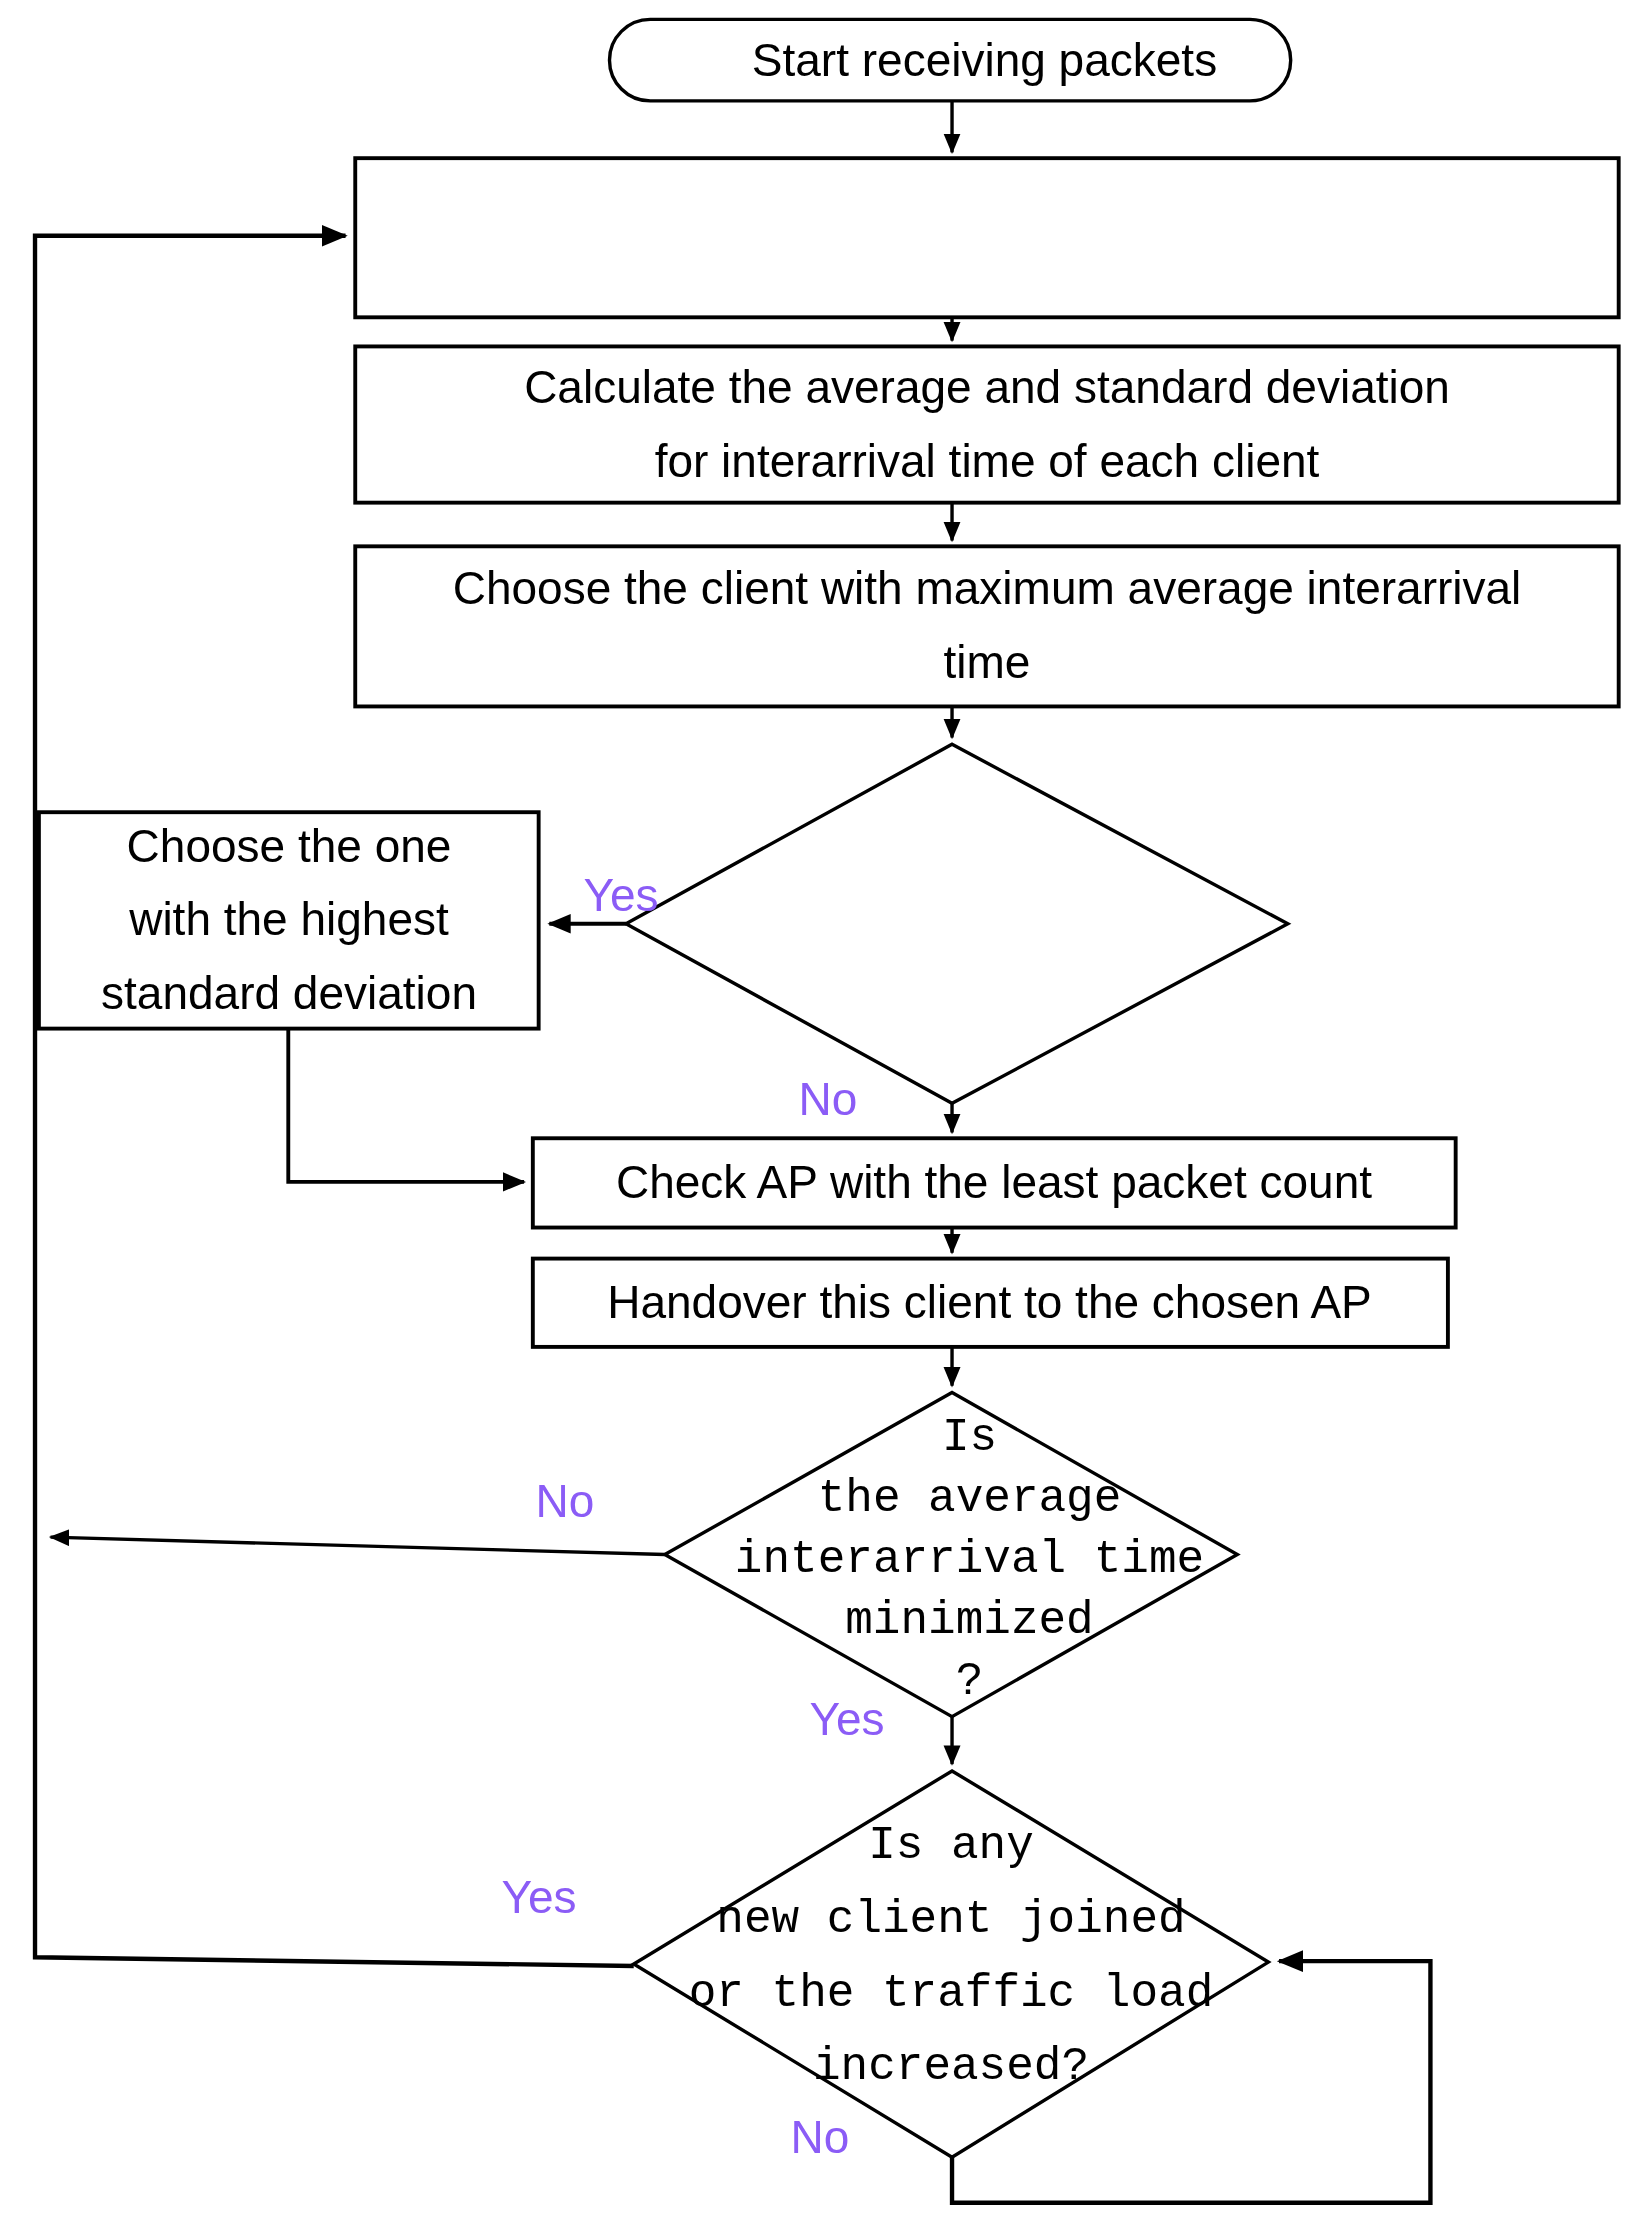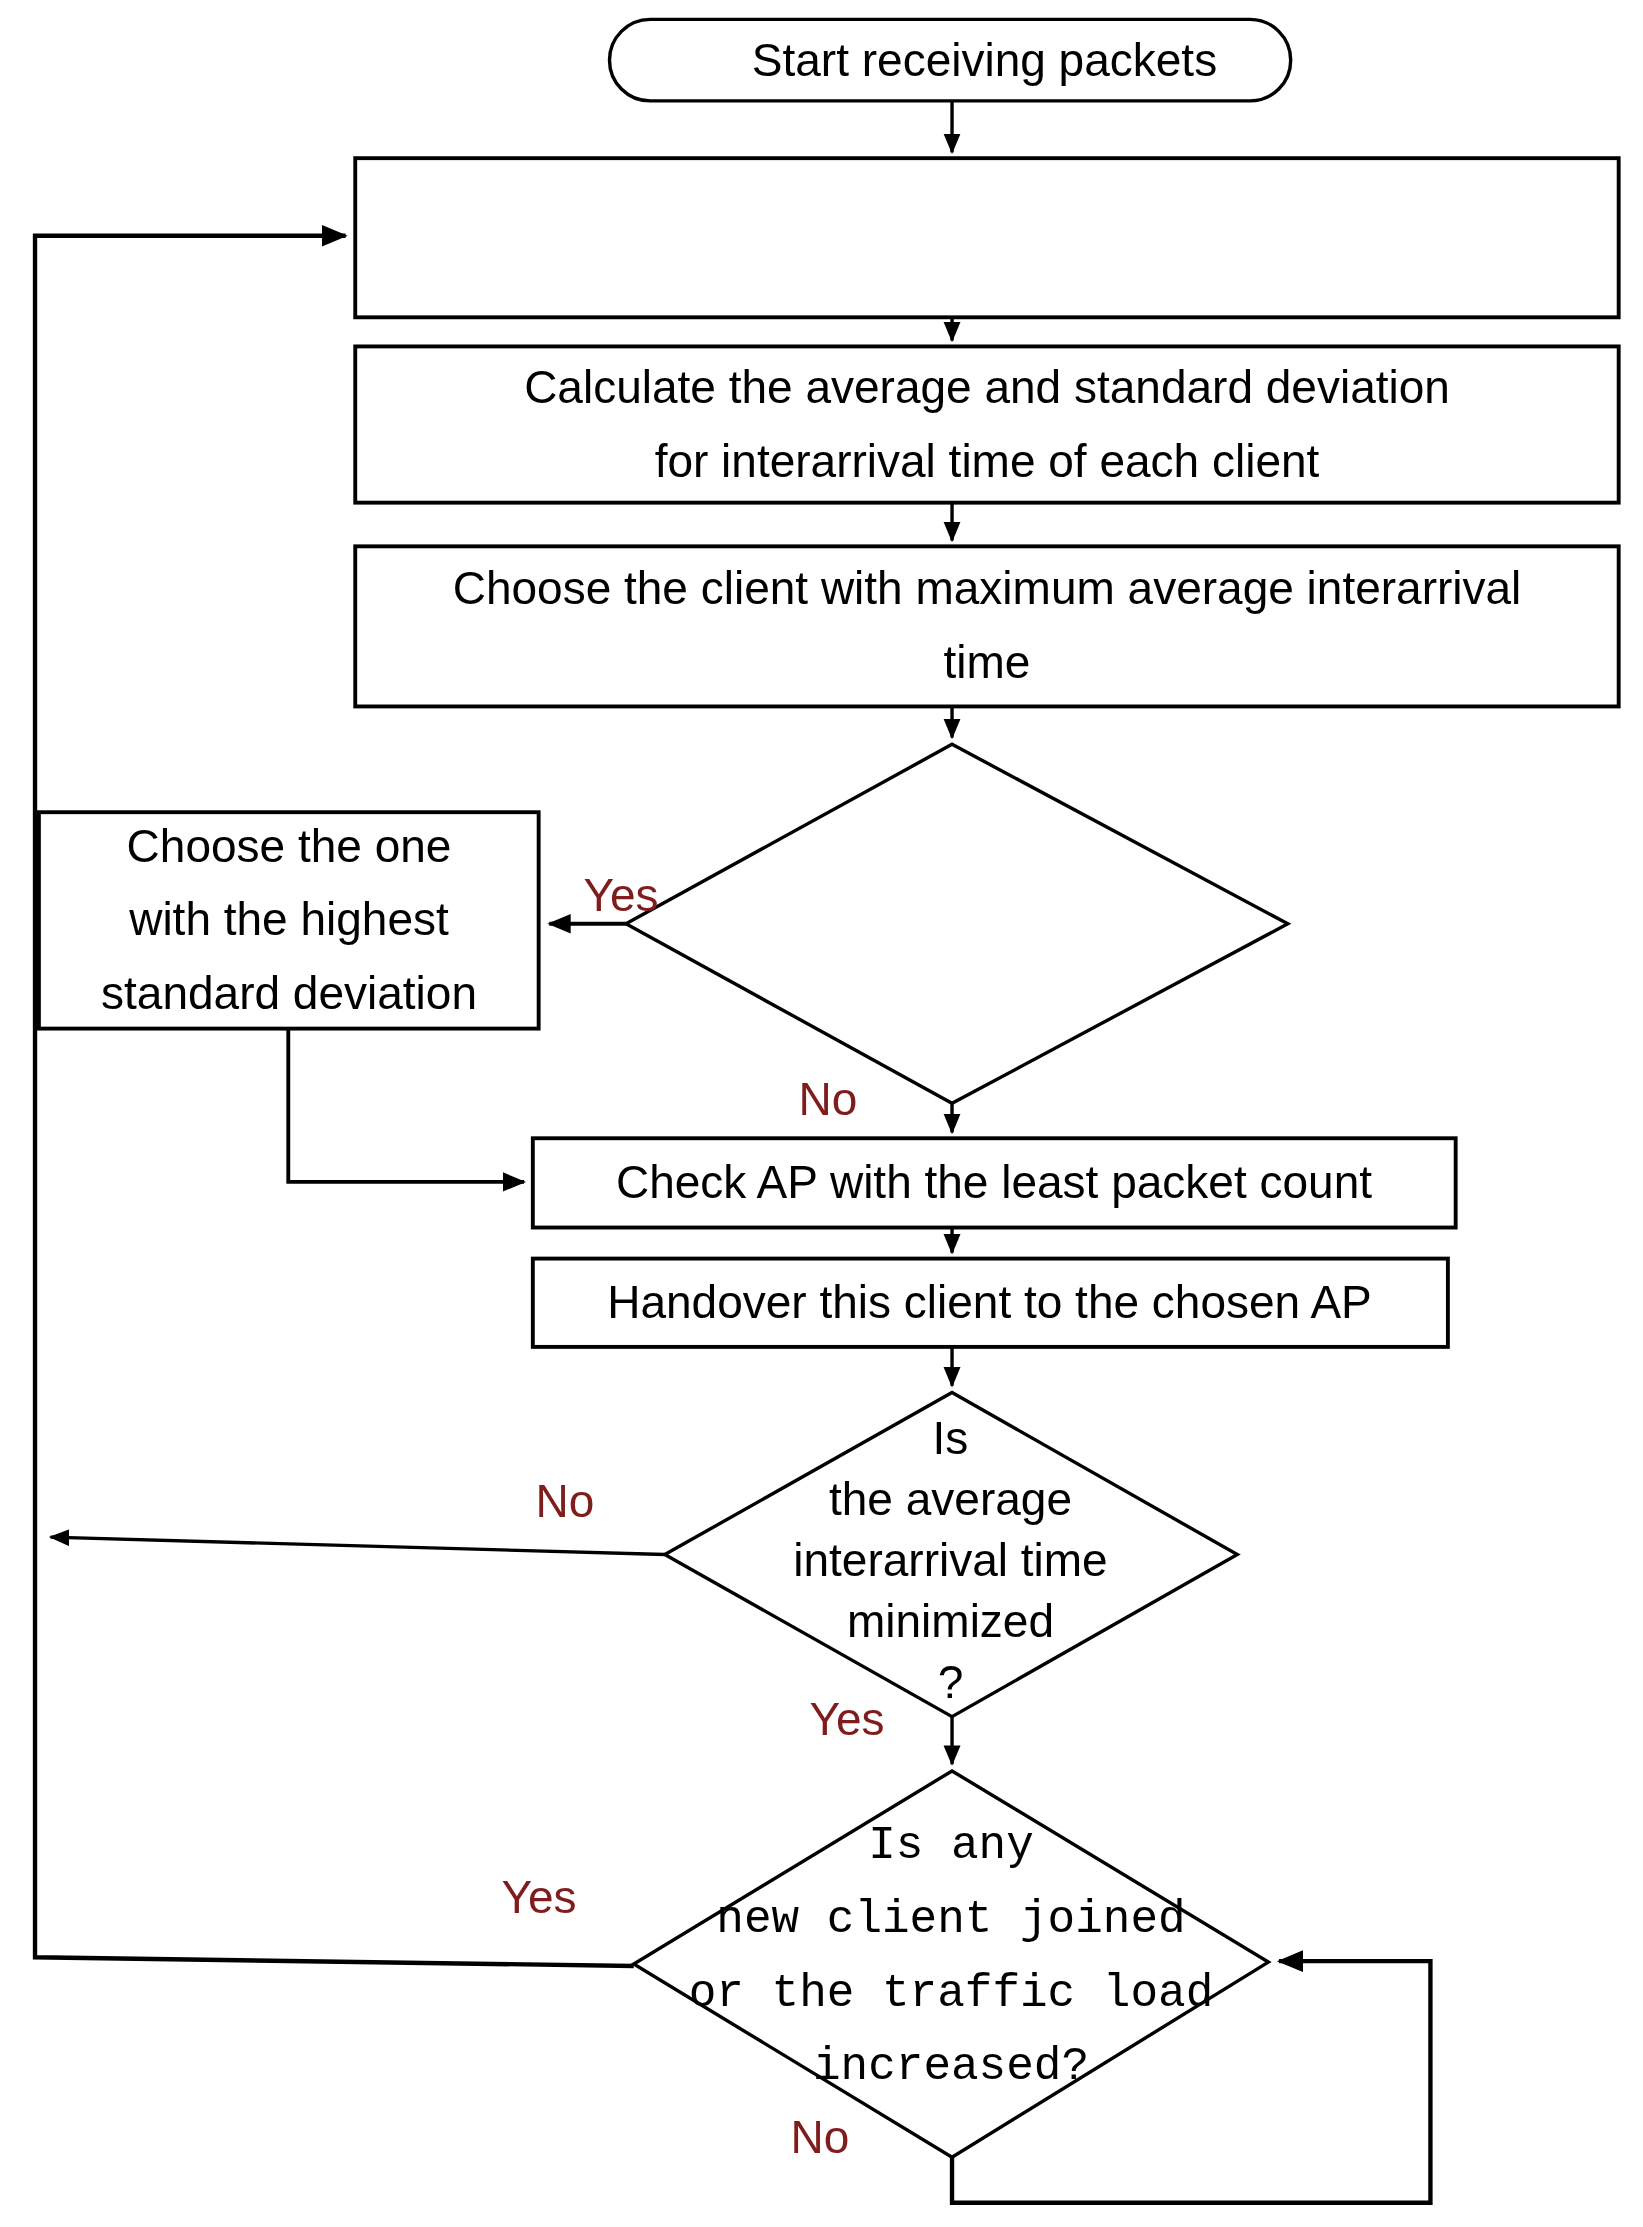--- a/index.html
+++ b/index.html
@@ -43,21 +43,21 @@
   }
   .lh-tight { line-height: 1.33; }
   .edge-label {
     position: absolute;
     display: flex;
     align-items: center;
     justify-content: center;
     text-align: center;
     font-size: 46px;
     line-height: 1;
-    color: #7f1d1d;
+    color: #8b5cf6;
   }
 </style>
 </head>
 <body>
 
 <div class="canvas">
 
   <svg class="shapes" viewBox="0 0 1694 2296" xmlns="http://www.w3.org/2000/svg">
     <defs>
       <marker id="ah" markerWidth="7" markerHeight="6" refX="5.5" refY="2.5" orient="auto" markerUnits="strokeWidth">
@@ -102,21 +102,21 @@
 
 
   <div class="node-label" style="left:44px; top:813px; width:490px; height:214px;">Choose the one
 with the highest
 standard deviation</div>
 
   <div class="node-label" style="left:543px; top:1139px; width:902px; height:87px;">Check AP with the least packet count</div>
 
   <div class="node-label" style="left:543px; top:1260px; width:893px; height:86px;">Handover this client to the chosen AP</div>
 
-  <div class="node-label lh-tight" style="left:708px; top:1410px; width:485px; height:301px;">Is
+  <div class="node-label lh-tight" style="left:727px; top:1410px; width:485px; height:301px;font-family:Liberation Mono, monospace;">Is
 the average
 interarrival time
 minimized
 ?</div>
 
   <div class="node-label" style="left:660px; top:1817px; width:582px; height:281px;font-family:Liberation Mono, monospace;">Is any
 new client joined
 or the traffic load
 increased?</div>
 

